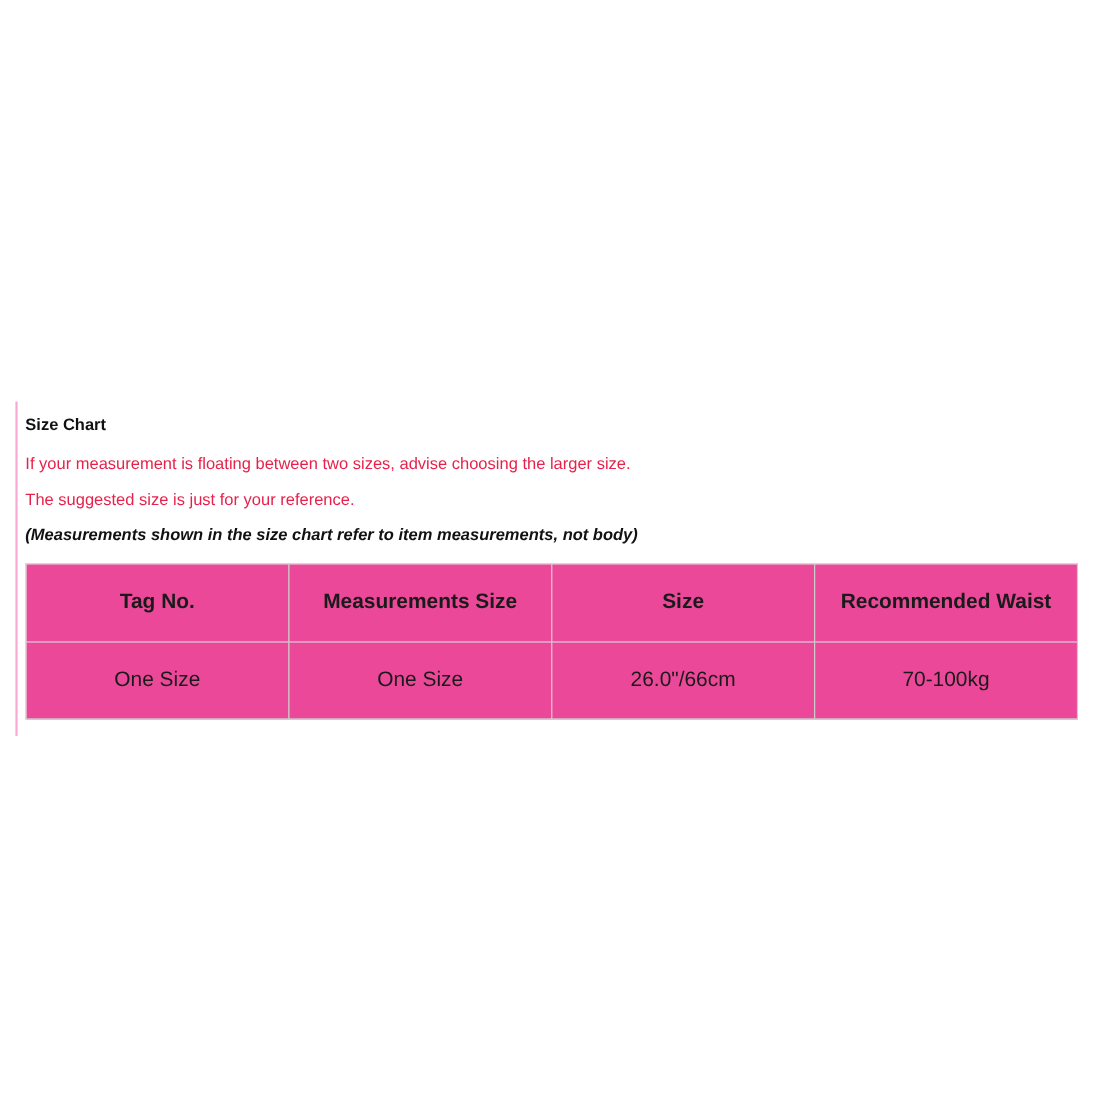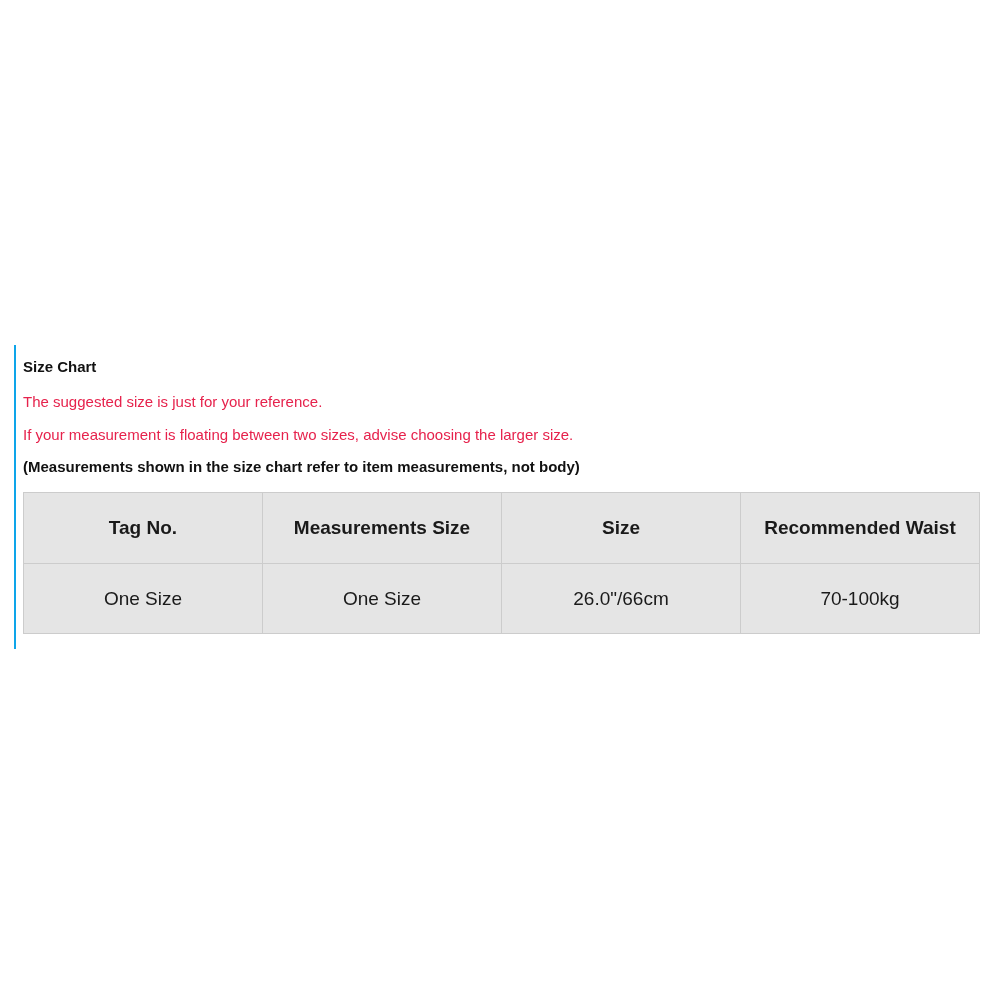--- a/index.html
+++ b/index.html
@@ -9,23 +9,23 @@
     height: 1000px;
     background: #ffffff;
     position: relative;
     font-family: "Liberation Sans", sans-serif;
     color: #111111;
     overflow: hidden;
   }
   .size-chart-section {
     position: absolute;
     left: 14px;
-    top: 345px;
+    top: 365px;
     width: 968px;
-    border-left: 2px solid #0ea5e9;
+    border-left: 2px solid #f9a8d4;
     padding: 14px 0 15px 7px;
   }
   .section-title {
     margin: 0;
     font-size: 15px;
     line-height: 16px;
     font-weight: bold;
     color: #111111;
   }
   .note {
@@ -37,56 +37,57 @@
     margin-top: 19px;
     color: #e6224c;
   }
   .note-red + .note-red {
     margin-top: 17px;
   }
   .note-bold {
     margin-top: 16px;
     font-weight: bold;
     color: #111111;
+    font-style: italic;
   }
   .size-table {
     border-collapse: collapse;
     table-layout: fixed;
     width: 957px;
     margin-top: 17px;
   }
   .size-table th,
   .size-table td {
     border: 1px solid #cccccc;
     text-align: center;
     vertical-align: middle;
     font-size: 19px;
     color: #1a1a1a;
     padding: 0;
-    background: #e5e5e5;
+    background: #ec4899;
   }
   .size-table th {
     height: 71px;
     font-weight: bold;
   }
   .size-table td {
     height: 70px;
     font-weight: normal;
   }
 </style>
 </head>
 <body>
 
 <div class="size-chart-section">
 
   <h3 class="section-title">Size Chart</h3>
 
+  <p class="note note-red">If your measurement is floating between two sizes, advise choosing the larger size.</p>
+
   <p class="note note-red">The suggested size is just for your reference.</p>
-
-  <p class="note note-red">If your measurement is floating between two sizes, advise choosing the larger size.</p>
 
   <p class="note note-bold">(Measurements shown in the size chart refer to item measurements, not body)</p>
 
   <table class="size-table">
     <thead>
       <tr>
         <th>Tag No.</th>
         <th>Measurements Size</th>
         <th>Size</th>
         <th>Recommended Waist</th>

